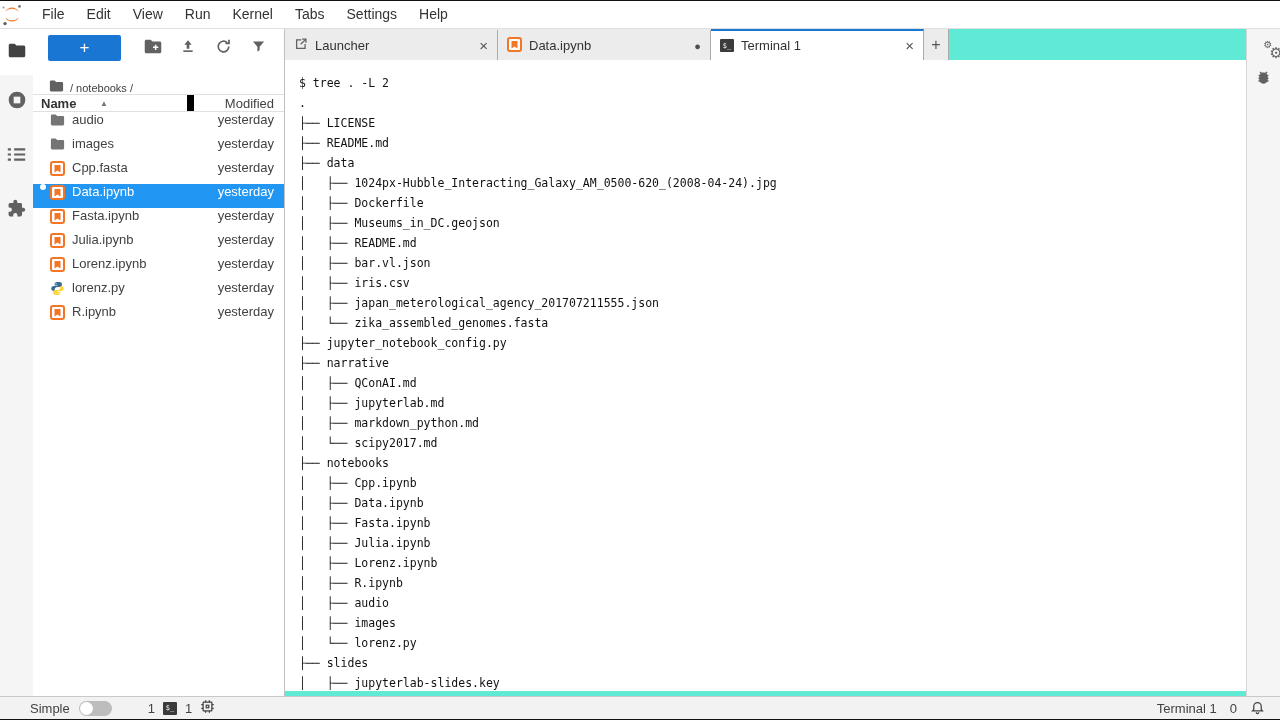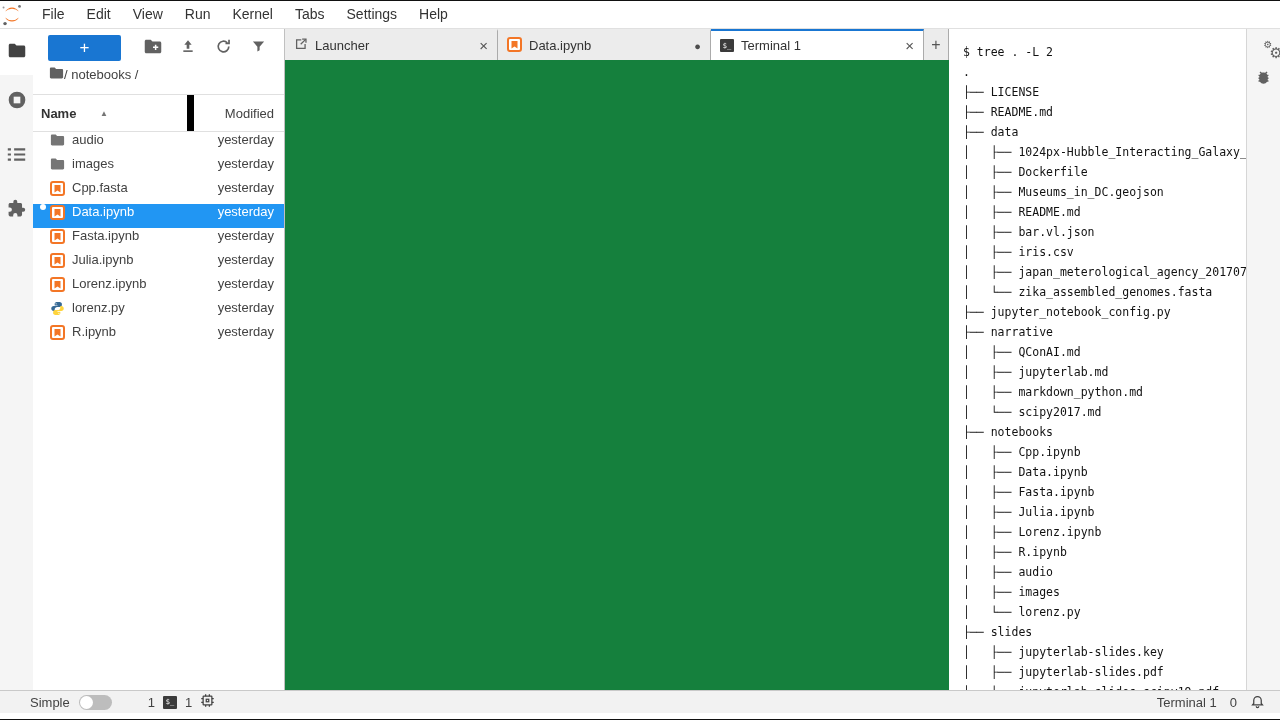--- a/index.html
+++ b/index.html
@@ -19,55 +19,55 @@
   
   .left-strip { width:33px; background:#f5f5f5; display:flex; flex-direction:column; align-items:stretch; }
   .strip-cell { height:54px; display:flex; align-items:center; justify-content:center; }
   .strip-cell.active { height:46px; background:#fff; }
 
   
   .file-browser { width:252px; background:#fff; border-right:1px solid #c0c0c0; display:flex; flex-direction:column; }
   .fb-toolbar { height:38px; display:flex; align-items:center; padding-left:15px; }
   .new-launcher-btn { width:73px; height:26px; background:#1976d2; border-radius:2px; color:#fff; font-size:17px; display:flex; align-items:center; justify-content:center; margin-right:9px; }
   .icon-btn { width:24px; height:24px; margin-left:11px; display:flex; align-items:center; justify-content:center; }
-  .breadcrumb { height:27px; display:flex; align-items:flex-start; padding-left:16px; font-size:13px; color:#424242; }
-  .fb-header { height:38px; border-top:1px solid #e0e0e0; border-bottom:1px solid #e0e0e0; display:flex; align-items:center; font-size:13px;gap:26px; }
+  .breadcrumb { height:27px; display:flex; align-items:flex-end; gap:6px; padding-left:16px; font-size:11px; color:#424242; }
+  .fb-header { height:18px; border-top:1px solid #e0e0e0; border-bottom:1px solid #e0e0e0; display:flex; align-items:center; font-size:13px;gap:26px; }
   .col-name { flex:1; padding-left:8px; font-weight:bold; color:#333; position:relative; height:100%; display:flex; align-items:center; }
   .sort-caret { position:absolute; right:12px; font-size:8px; color:#757575; }
   .col-mod { width:97px; height:100%; display:flex; align-items:center; justify-content:flex-end; padding-right:10px; border-left:7px solid #000000; color:#424242;margin-left:41px; }
   .fb-rows { flex:1; overflow:hidden; }
   .row { height:24px; display:flex; align-items:flex-start; font-size:13px; color:#424242; }
   .row.selected { background:#2196f3; color:#fff; }
   .run-dot { width:14px; display:flex; align-items:center; justify-content:flex-end; }
   .run-dot i { width:6px; height:6px; border-radius:50%; background:#fff; margin-right:1px; }
   .ficon { width:17px; height:16px; margin:0 6px 0 2px; display:flex; align-items:center; justify-content:center; }
   .fname { flex:1; white-space:nowrap; overflow:hidden; }
   .fmod { width:97px; text-align:right; padding-right:10px; }
 
   
-  .dock { flex:1; min-width:0; background:#15803d; display:flex; flex-direction:row; }
+  .dock { flex:1; min-width:0; background:#5eead4; display:flex; flex-direction:column; }
   .tab-bar { height:31px; display:flex; align-items:stretch; }
   .tab { width:213px; display:flex; align-items:center; gap:7px; padding:0 9px; font-size:13px; color:#333; background:#ececec; border-right:1px solid #ababab; border-top:2px solid transparent; }
   .tab.active { background:#fff; border-top:2px solid #1976d2; }
   .tab-label { flex:1; white-space:nowrap; overflow:hidden; }
   .tab-close { color:#555; font-size:15px; line-height:1; }
   .dirty-dot { color:#4d4d4d; font-size:11px; }
   .new-tab-btn { width:25px; background:#ececec; border-right:1px solid #ababab; display:flex; align-items:center; justify-content:center; color:#555; font-size:16px; }
   .dock-content { flex:1; background:#fff; margin-bottom:5px; overflow:hidden; }
   .term-pre { margin:0; padding:13px 8px 0 14px; font-family:"DejaVu Sans Mono",monospace; font-size:11.5px; line-height:20px; color:#111; white-space:pre; }
   .cursor { display:inline-block; width:7px; height:12px; background:#222; vertical-align:-2px; }
 
   
   .right-strip { width:34px; background:#f5f5f5; border-left:1px solid #d6d6d6; display:flex; flex-direction:column; align-items:center; padding-top:14px; gap:26px; }
   .gears { position:relative; width:20px; height:20px; color:#616161; }
   .gears .g1 { position:absolute; top:-4px; left:0; font-size:10px; }
   .gears .g2 { position:absolute; top:1px; left:6px; font-size:15px; }
 
   
-  .status-bar { position:absolute; bottom:7px; left:0; right:0; height:23px; background:#f2f2f2; border-top:1px solid #c9c9c9; display:flex; align-items:center; font-size:13px; color:#424242; }
+  .status-bar { position:absolute; bottom:1px; left:0; right:0; height:23px; background:#f2f2f2; border-top:1px solid #c9c9c9; display:flex; align-items:center; font-size:13px; color:#424242; }
   .sb-left { display:flex; align-items:center; margin-left:30px; }
   .sb-mode-label { margin-right:9px; }
   .toggle { width:33px; height:15px; border-radius:8px; background:#bdbdbd; position:relative; }
   .toggle .knob { position:absolute; top:1px; left:1px; width:13px; height:13px; border-radius:50%; background:#fff; }
   .sb-counts { display:flex; align-items:center; margin-left:36px; gap:8px; }
   .mini-term { width:14px; height:13px; background:#3b3b3b; color:#fff; font-family:"DejaVu Sans Mono",monospace; font-size:7px; display:flex; align-items:center; justify-content:center; border-radius:1px; }
   .sb-right { margin-left:auto; display:flex; align-items:center; gap:13px; margin-right:15px; }
 </style>
 </head>
 <body>

